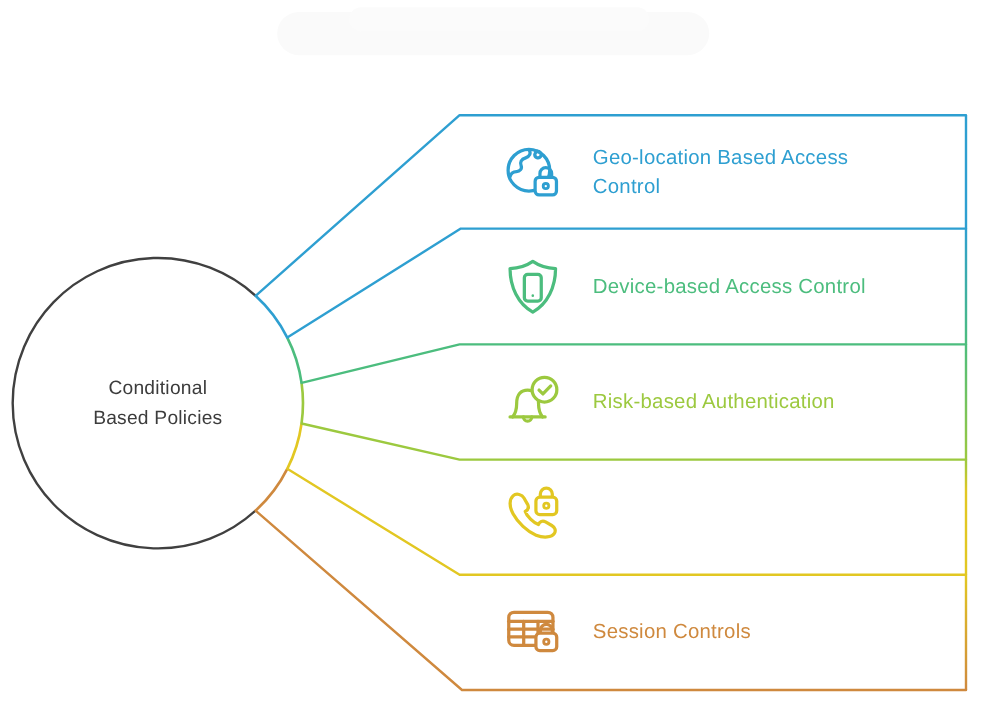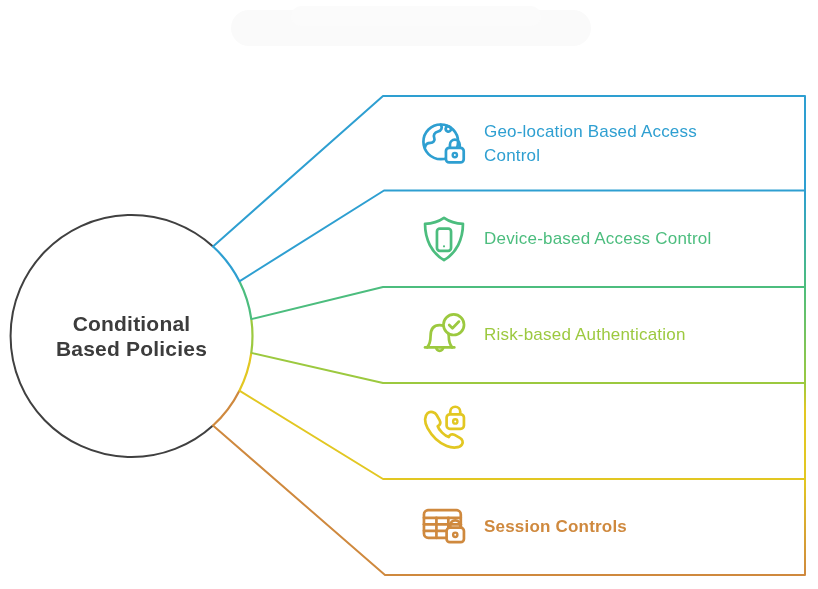--- a/index.html
+++ b/index.html
@@ -11,26 +11,26 @@
     position:absolute;left:231px;top:10px;width:360px;height:36px;
     background:#fafafa;border-radius:20px;
   }
   .watermark:after{
     content:"";position:absolute;left:60px;top:-4px;width:250px;height:20px;
     background:#fbfbfb;border-radius:12px;
   }
   svg.diagram{position:absolute;left:0;top:0;}
   .center-label{
     position:absolute;left:31px;top:311px;width:201px;
-    text-align:center;font-size:21px;font-weight:700;line-height:25px;
+    text-align:center;font-size:16px;font-weight:400;line-height:25px;
     letter-spacing:.2px;
   }
   .row{
     position:absolute;left:410px;width:398px;
-    display:flex;align-items:center;gap:14px;
+    display:flex;align-items:center;gap:24px;
   }
   .row .icon{flex:0 0 auto;margin-left:8px;}
   .label{font-size:17px;line-height:24px;letter-spacing:.2px;}
   .label.wrap{width:270px;}
   .label.nowrap{white-space:nowrap;}
   .r1{top:96px;height:95px;}
   .r2{top:191px;height:96px;}
   .r3{top:287px;height:96px;}
   .r4{top:383px;height:96px;}
   .r5{top:479px;height:96px;}
@@ -120,21 +120,21 @@
     <svg class="icon" width="52" height="52" viewBox="0 0 48 48">
       <g fill="none" stroke="currentColor" stroke-width="2.5" stroke-linecap="round" stroke-linejoin="round">
         <path d="M8.8,7.6 C6,10.2 5.6,15.5 8.8,21.3 C12.6,28.2 19.5,35 26.5,37.8 C32.5,40.2 38.5,39.6 40.6,36.4 C42,34.2 41,31.8 38.6,30.4 L33.8,27.6 C31.4,26.3 29.3,27.4 28.3,29.6 C24.6,28.4 19.3,23.2 18.2,19.6 C20.3,18.4 21.2,16.3 19.9,13.9 L17.2,9.2 C15.8,6.7 11.5,5.1 8.8,7.6 Z"></path>
         <path d="M29.8,8.6 v-2.4 a4.6,4.6 0 0 1 9.2,0 v2.4"></path>
         <rect x="26.4" y="8.6" width="16" height="13.4" rx="3" fill="#ffffff"></rect>
         <circle cx="34.4" cy="15.2" r="2" stroke-width="2.2"></circle>
       </g>
     </svg>
   </div>
 
-  <div class="row r5" style="color: rgb(207, 137, 62); font-weight: bold;">
+  <div class="row r5" style="color: rgb(207, 137, 62);">
     <svg class="icon" width="52" height="52" viewBox="0 0 48 48">
       <g fill="none" stroke="currentColor" stroke-width="2.5" stroke-linecap="round" stroke-linejoin="round">
         <rect x="5.5" y="8.5" width="34" height="25.5" rx="4"></rect>
         <path d="M5.5,15.5 H39.5"></path>
         <path d="M17,15.5 V34"></path>
         <path d="M28,15.5 V28"></path>
         <path d="M5.5,21.5 H39.5"></path>
         <path d="M5.5,27.5 H28"></path>
         <path d="M29.8,24.6 v-2.2 a4.6,4.6 0 0 1 9.2,0 v2.2"></path>
         <rect x="26.4" y="24.6" width="16" height="13.4" rx="3" fill="#ffffff"></rect>

